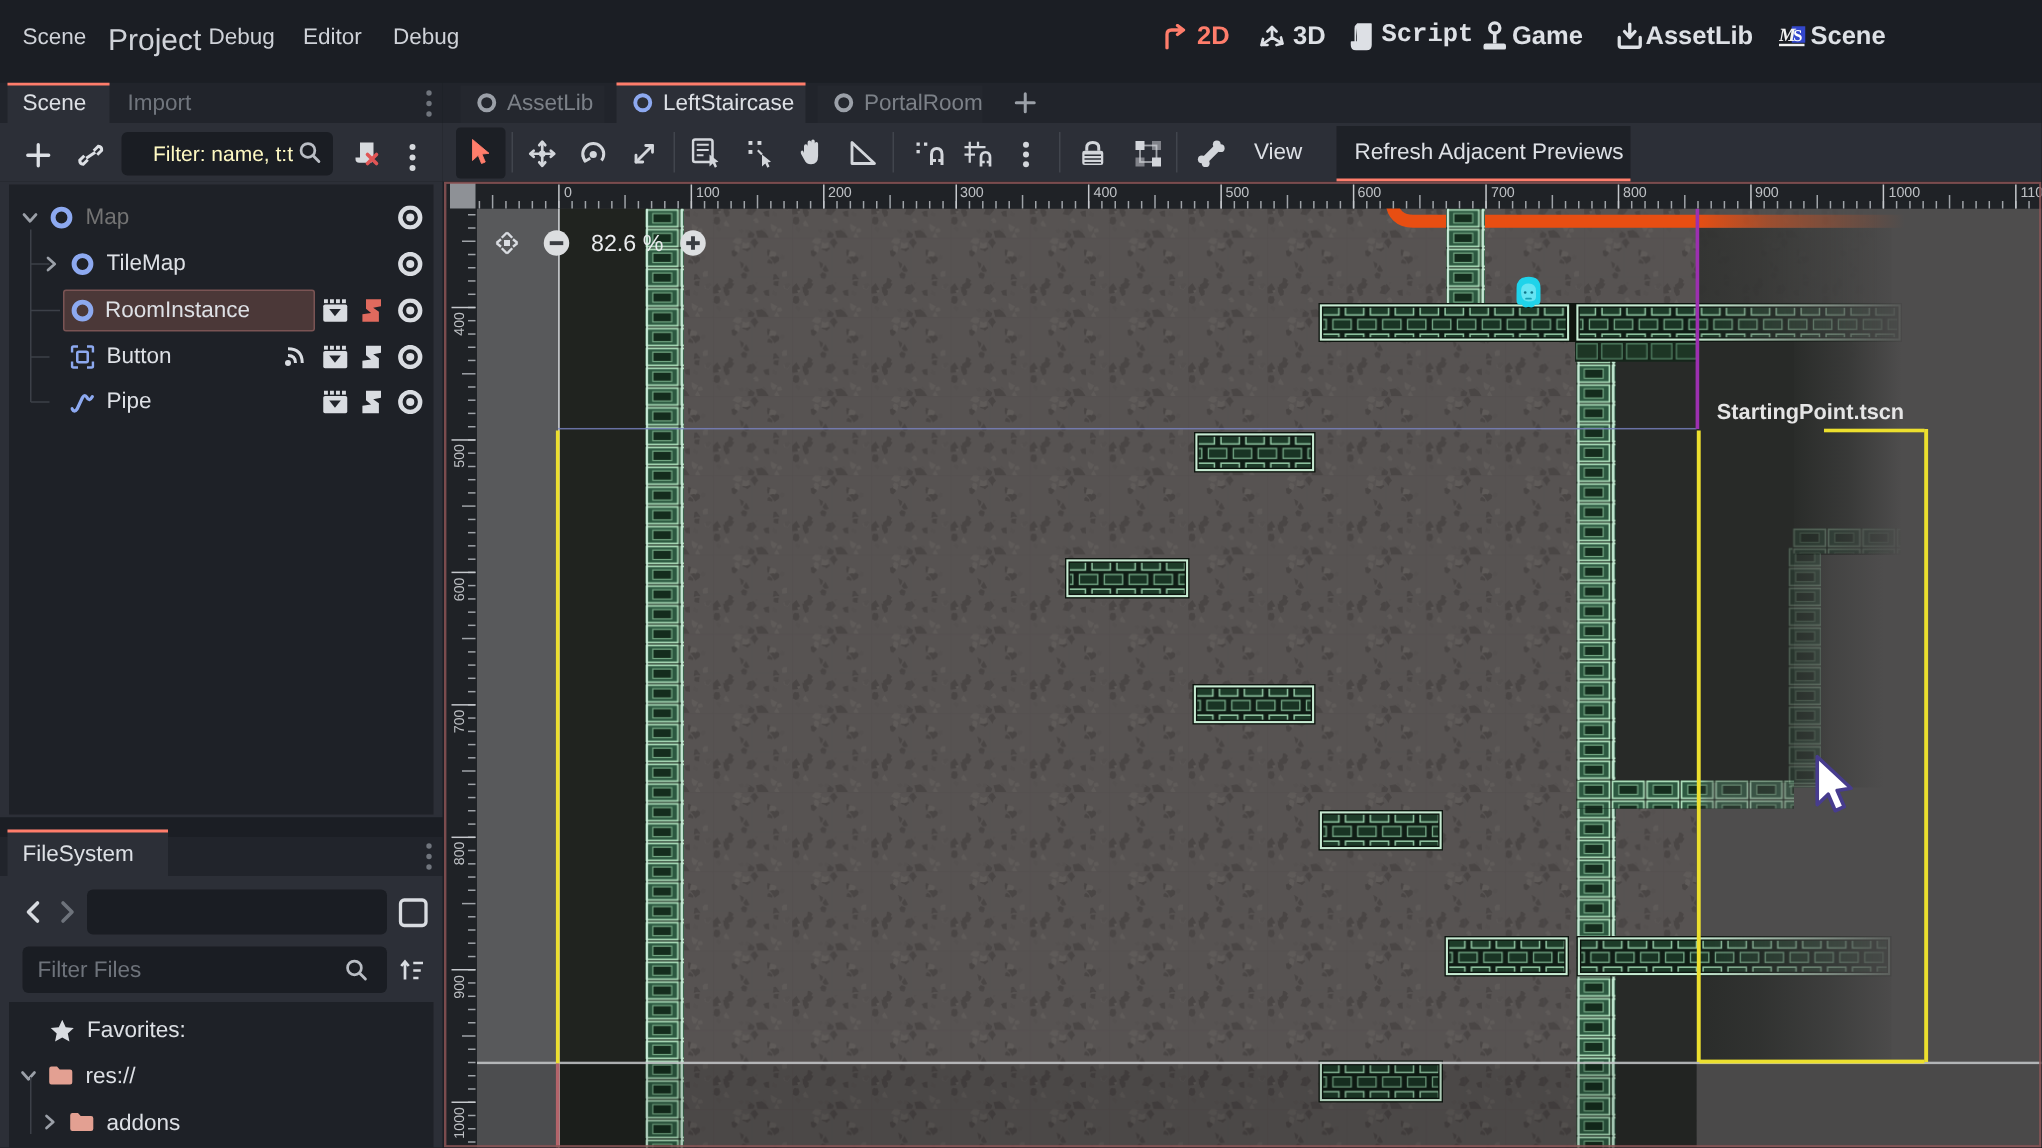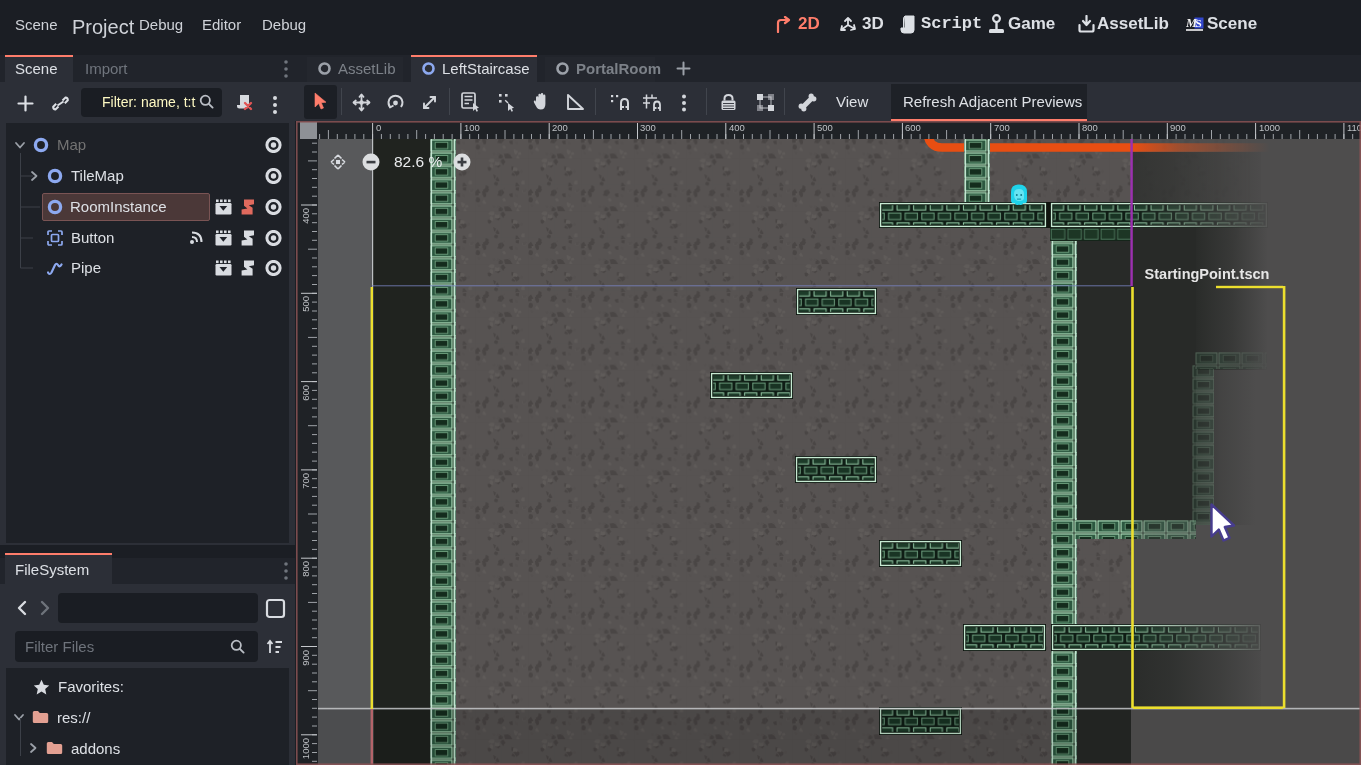--- a/index.html
+++ b/index.html
@@ -247,21 +247,21 @@
 <div class="txt" style="left:338px;top:60px;font-size:15px;color:#7c8188;">AssetLib</div>
 <div class="abs" style="left:411px;top:55px;width:126px;height:27px;background:#2c2f37;border-top:2px solid #ff7d6b;"></div>
 <svg class="abs" style="left:421px;top:61px;" width="15" height="15" viewBox="0 0 15 15">
     <circle cx="7.5" cy="7.5" r="5" fill="none" stroke="#8da9f0" stroke-width="2.6"></circle>
   </svg>
 <div class="txt" style="left:442px;top:60px;font-size:15px;color:#dde0e5;">LeftStaircase</div>
 <div class="abs" style="left:545px;top:57px;width:110px;height:25px;background:#24272e;"></div>
 <svg class="abs" style="left:555px;top:61px;" width="15" height="15" viewBox="0 0 15 15">
     <circle cx="7.5" cy="7.5" r="5" fill="none" stroke="#9ba0a8" stroke-width="2.6"></circle>
   </svg>
-<div class="txt" style="left:576px;top:60px;font-size:15px;color:#7c8188;font-weight:bold;">PortalRoom</div>
+<div class="txt" style="left:576px;top:60px;font-size:15px;color:#7c8188;">PortalRoom</div>
 <svg class="abs" style="left:676px;top:61px;" width="15" height="15" viewBox="0 0 15 15">
     <path d="M7.5 1.5 L7.5 13.5 M1.5 7.5 L13.5 7.5" stroke="#9ba0a8" stroke-width="2" stroke-linecap="round"></path>
   </svg>
 <div class="abs" style="left:295px;top:82px;width:1066px;height:39px;background:#2c2f37;"></div>
 <div class="abs" style="left:304px;top:85px;width:33px;height:34px;background:#1c1f25;border-radius:3px;"></div>
 <svg class="abs" style="left:313px;top:92px;" width="16" height="20" viewBox="0 0 16 20">
     <path d="M2 1 L2 15 L5.8 11.5 L8 17 L10.5 16 L8.3 10.7 L13 10.2 Z" fill="#ff7d6b" stroke="#ff7d6b" stroke-width="0.6" stroke-linejoin="round"></path>
   </svg>
 <div class="abs" style="left:341px;top:88px;width:1px;height:27px;background:#41454d;"></div>
 <svg class="abs" style="left:352px;top:93px;" width="19" height="19" viewBox="0 0 19 19">

